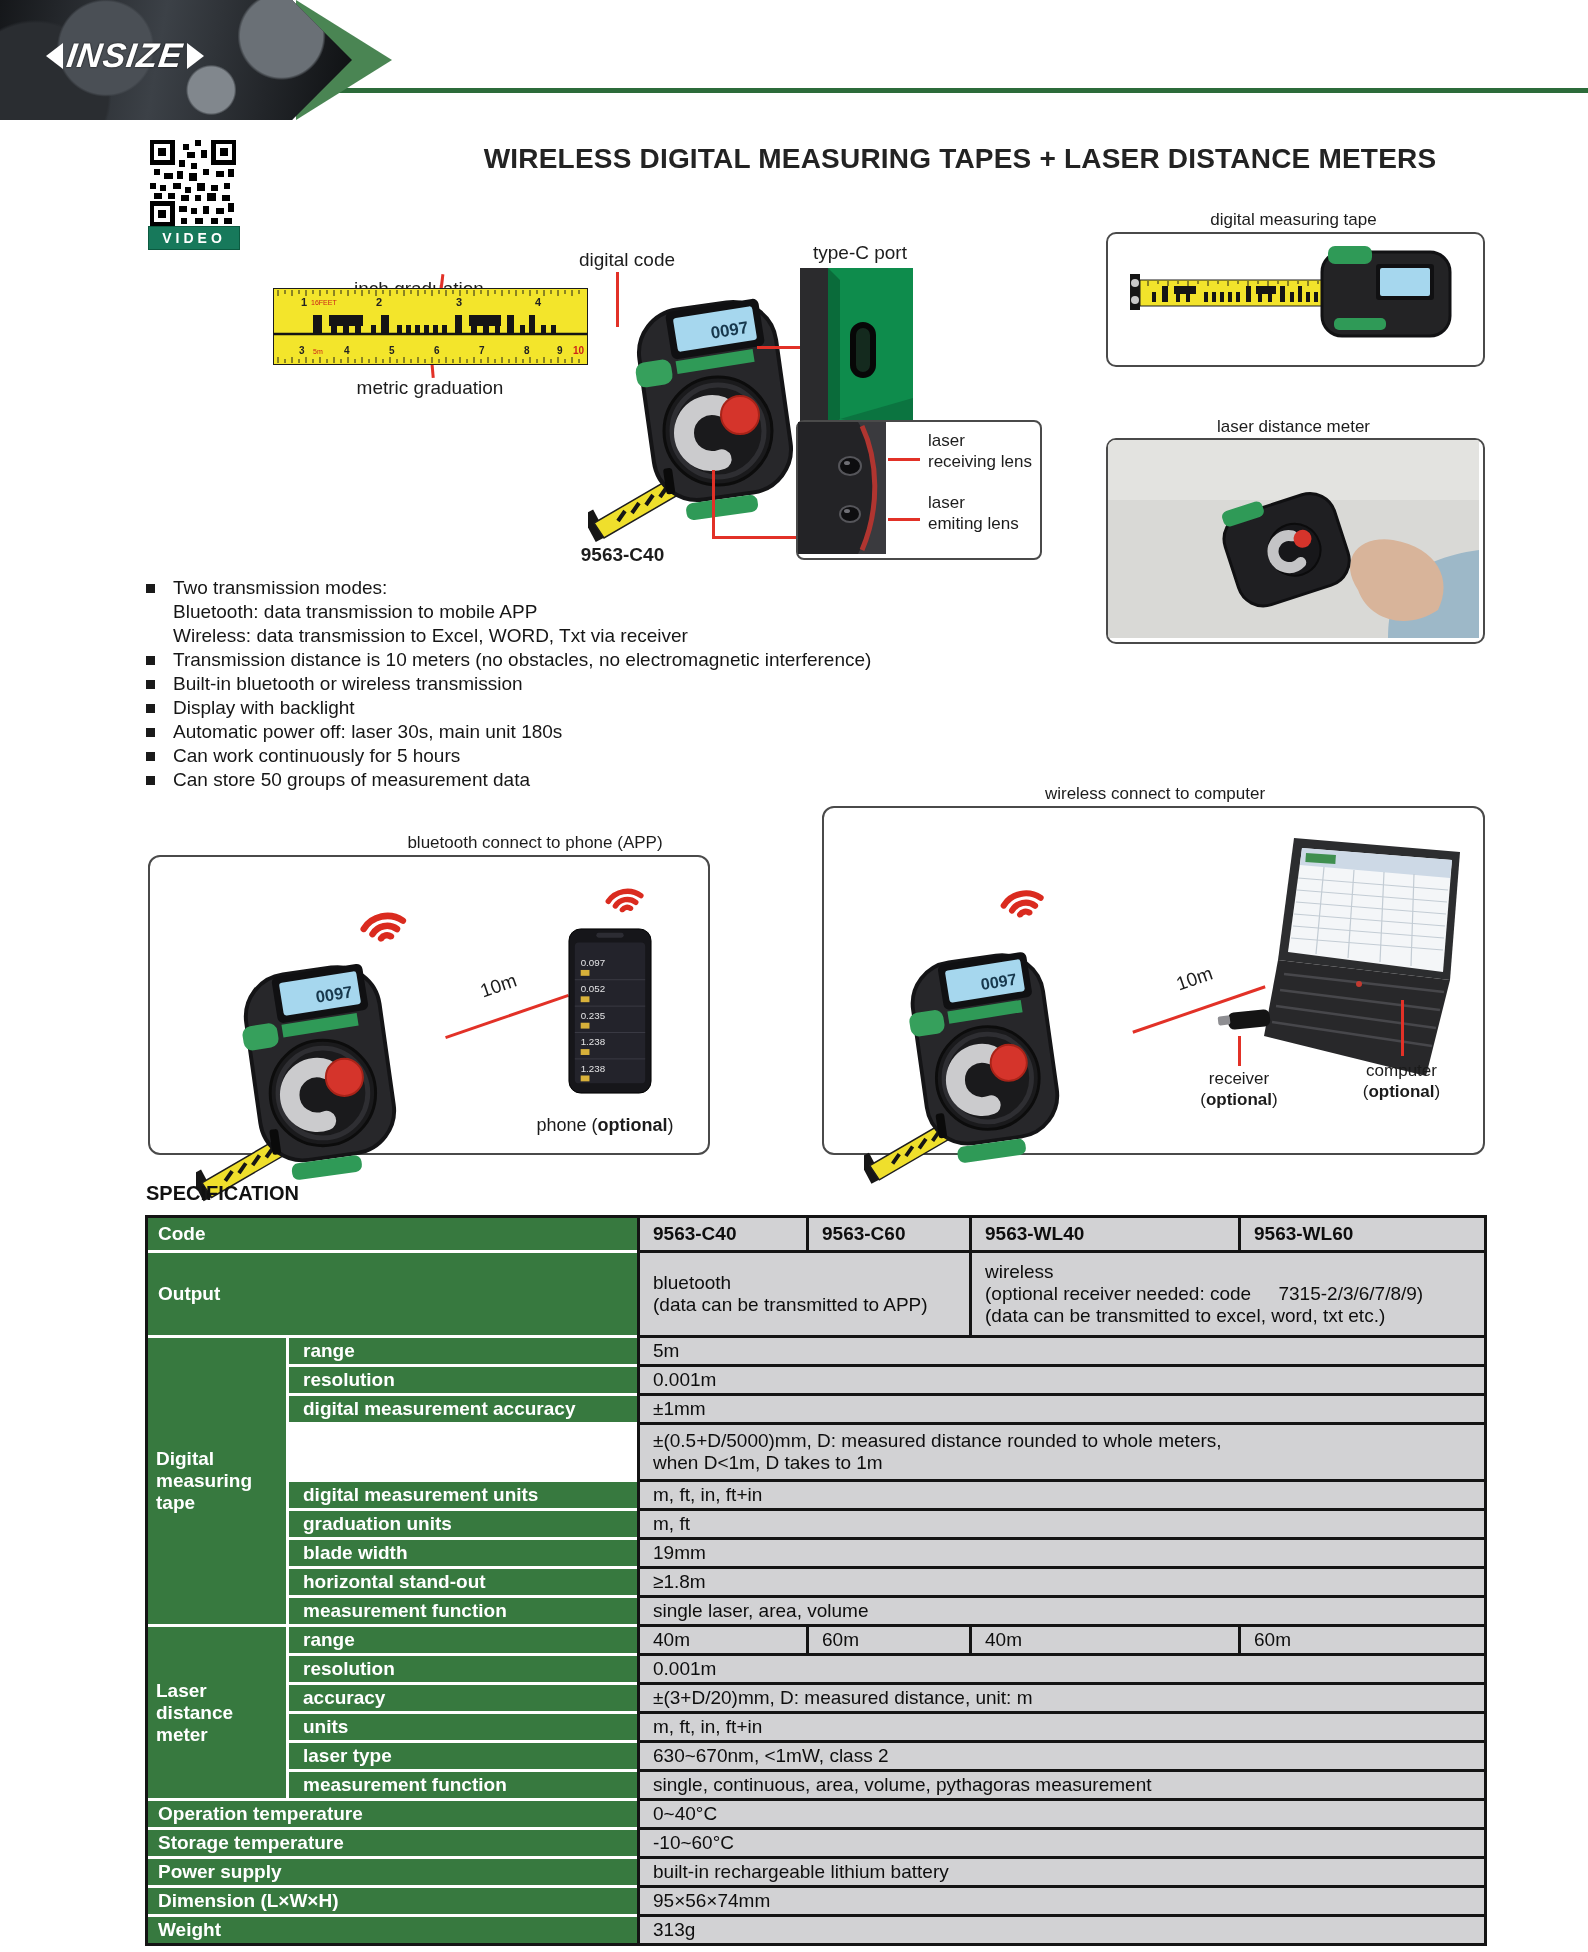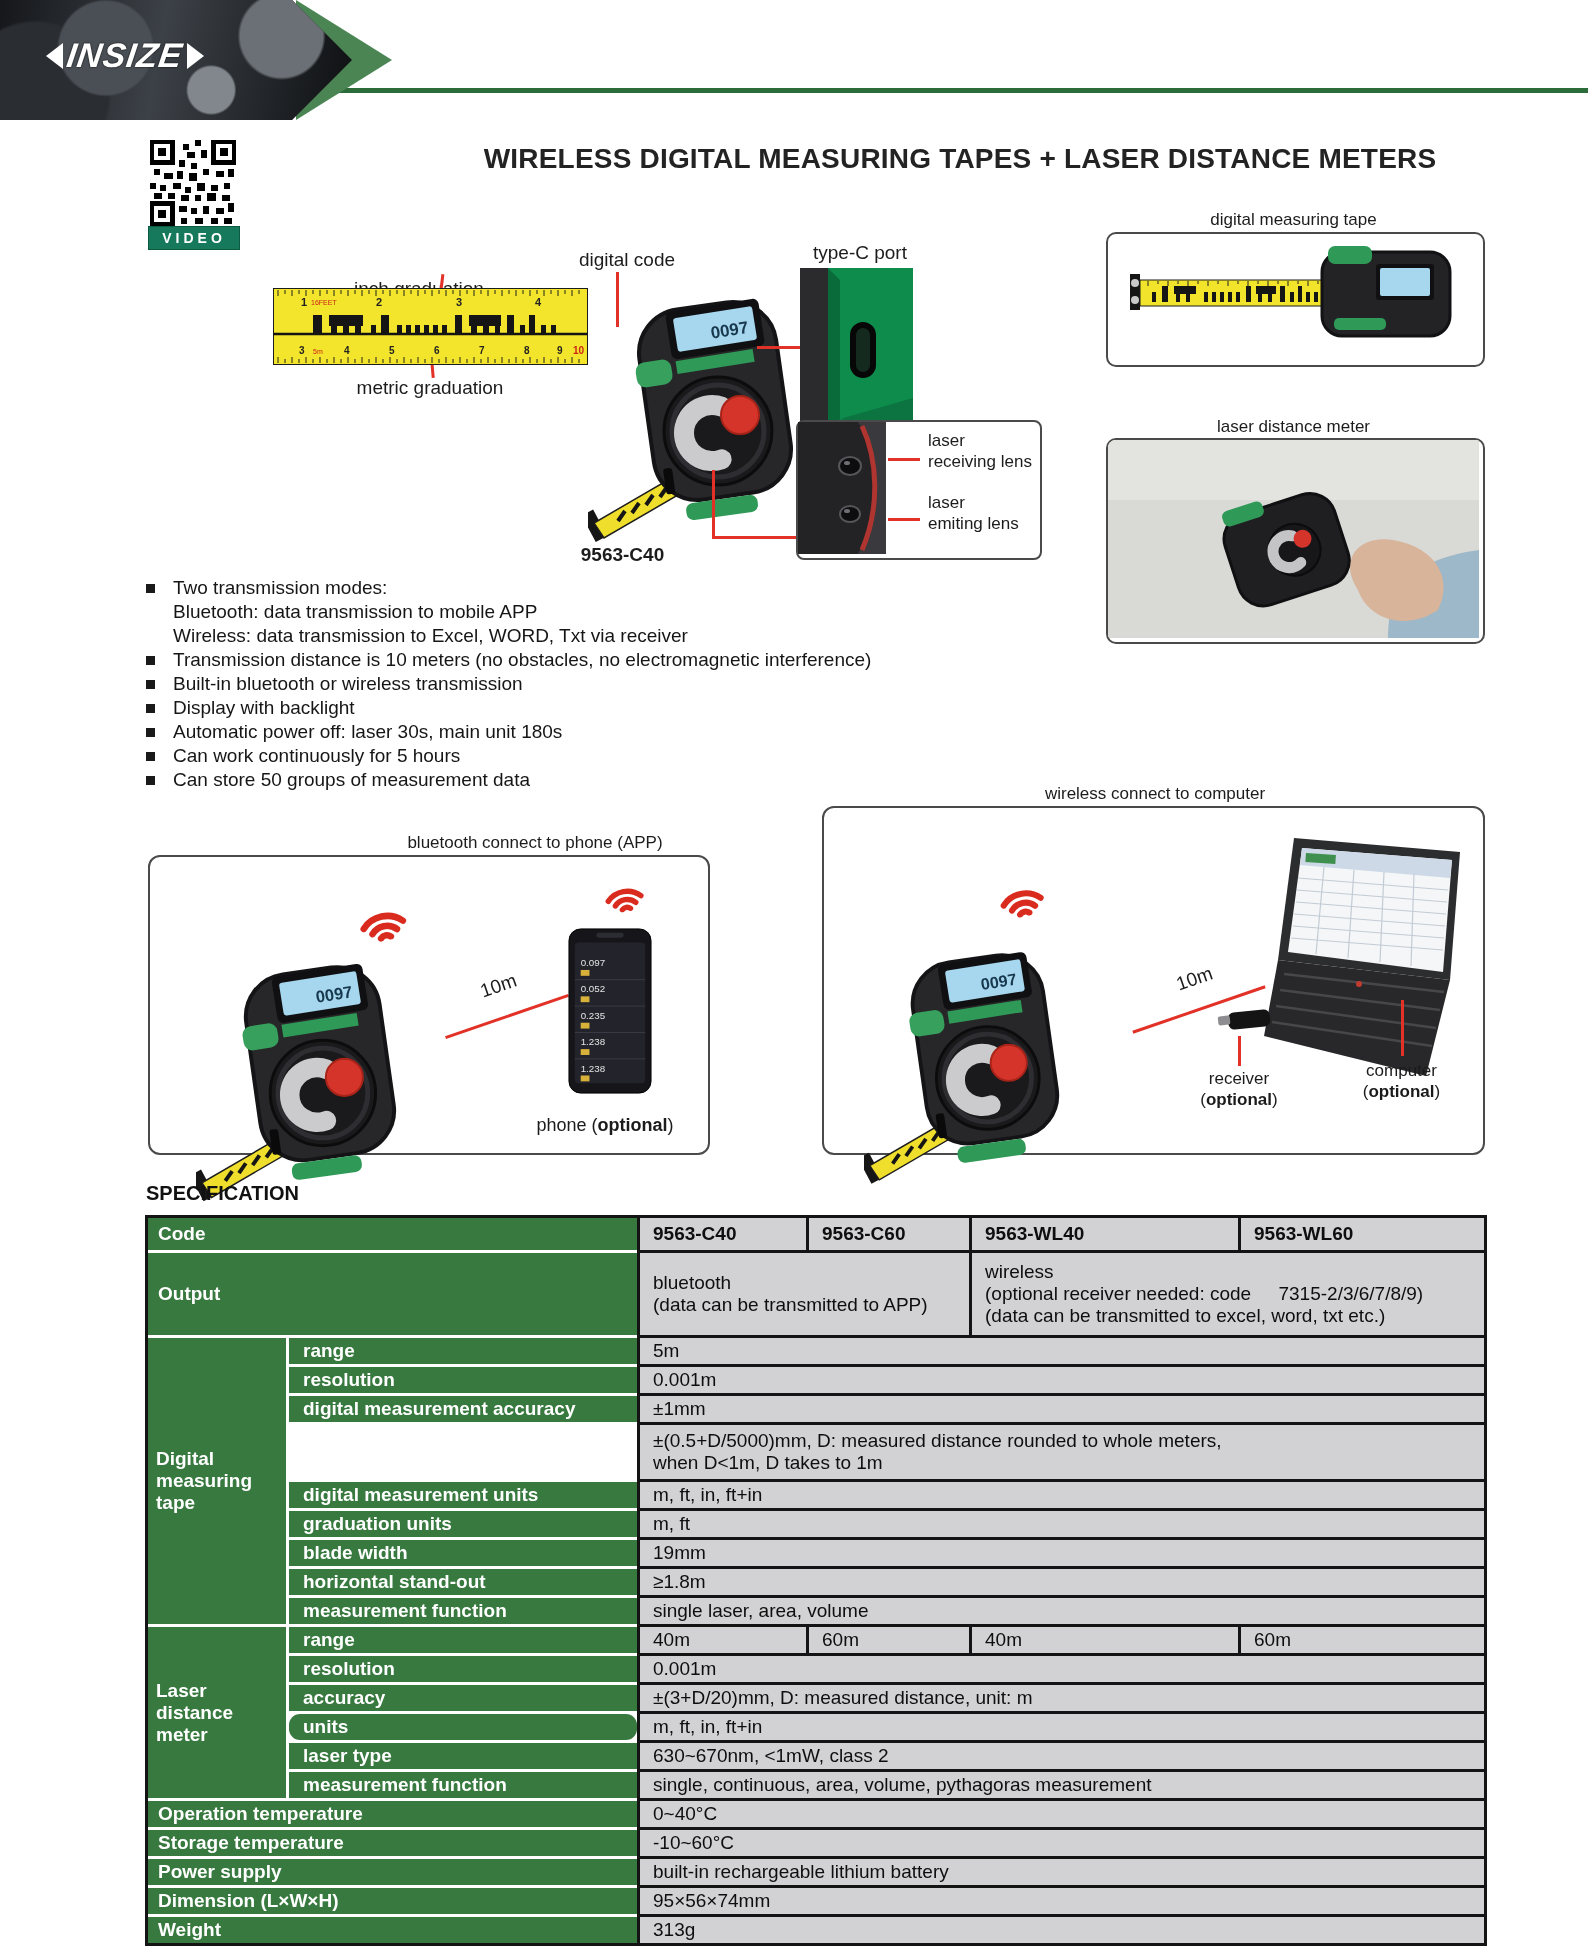--- a/index.html
+++ b/index.html
@@ -475,21 +475,21 @@
     <div class="tc tg" style="grid-row:12/18;grid-column:1;padding-left:8px;">Laser distance meter</div>
     <div class="tc tg2" style="grid-row:12;grid-column:2;">range</div>
     <div class="tc tv" style="grid-row:12;grid-column:3;">40m</div>
     <div class="tc tv" style="grid-row:12;grid-column:4;">60m</div>
     <div class="tc tv" style="grid-row:12;grid-column:5;">40m</div>
     <div class="tc tv" style="grid-row:12;grid-column:6;">60m</div>
     <div class="tc tg2" style="grid-row:13;grid-column:2;">resolution</div>
     <div class="tc tv" style="grid-row:13;grid-column:3/7;">0.001m</div>
     <div class="tc tg2" style="grid-row:14;grid-column:2;">accuracy</div>
     <div class="tc tv" style="grid-row:14;grid-column:3/7;">±(3+D/20)mm, D: measured distance, unit: m</div>
-    <div class="tc tg2" style="grid-row:15;grid-column:2;border-radius:11px;">units</div>
+    <div class="tc tg2" style="grid-row:15;grid-column:2;">units</div>
     <div class="tc tv" style="grid-row:15;grid-column:3/7;">m, ft, in, ft+in</div>
     <div class="tc tg2" style="grid-row:16;grid-column:2;">laser type</div>
     <div class="tc tv" style="grid-row:16;grid-column:3/7;">630~670nm, &lt;1mW, class 2</div>
     <div class="tc tg2" style="grid-row:17;grid-column:2;">measurement function</div>
     <div class="tc tv" style="grid-row:17;grid-column:3/7;">single, continuous, area, volume, pythagoras measurement</div>
 
     <div class="tc tg" style="grid-row:18;grid-column:1/3;">Operation temperature</div>
     <div class="tc tv" style="grid-row:18;grid-column:3/7;">0~40°C</div>
     <div class="tc tg" style="grid-row:19;grid-column:1/3;">Storage temperature</div>
     <div class="tc tv" style="grid-row:19;grid-column:3/7;">-10~60°C</div>

